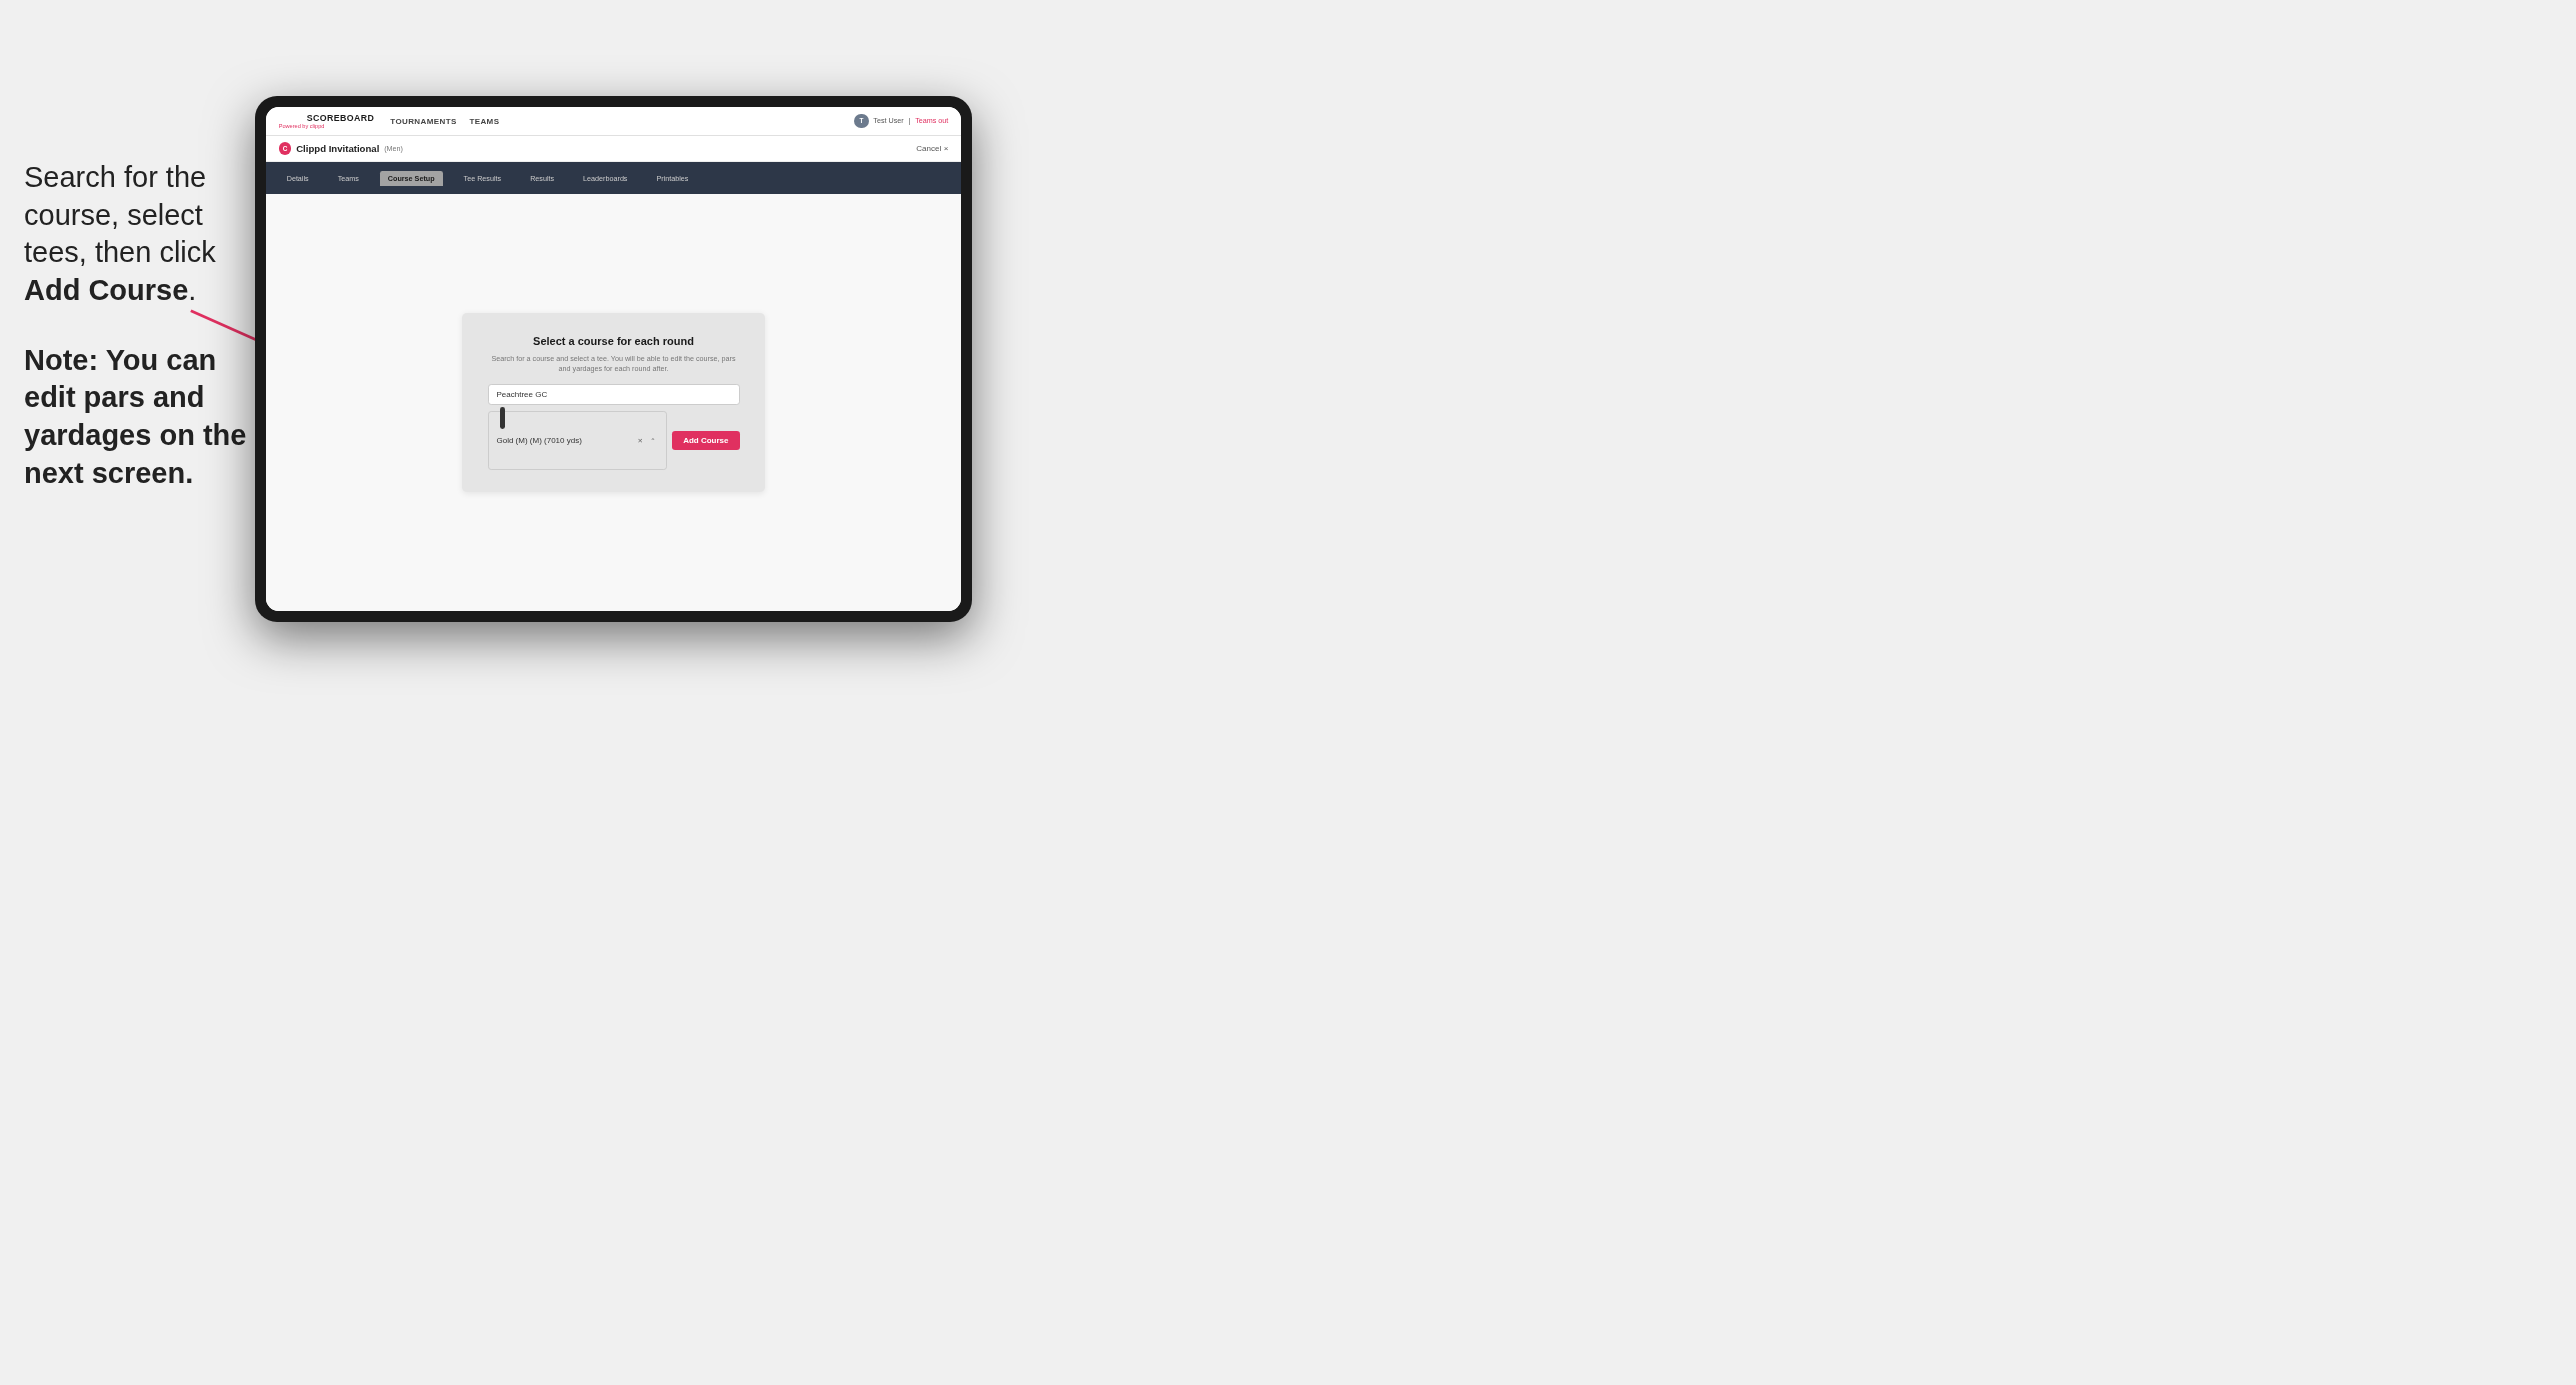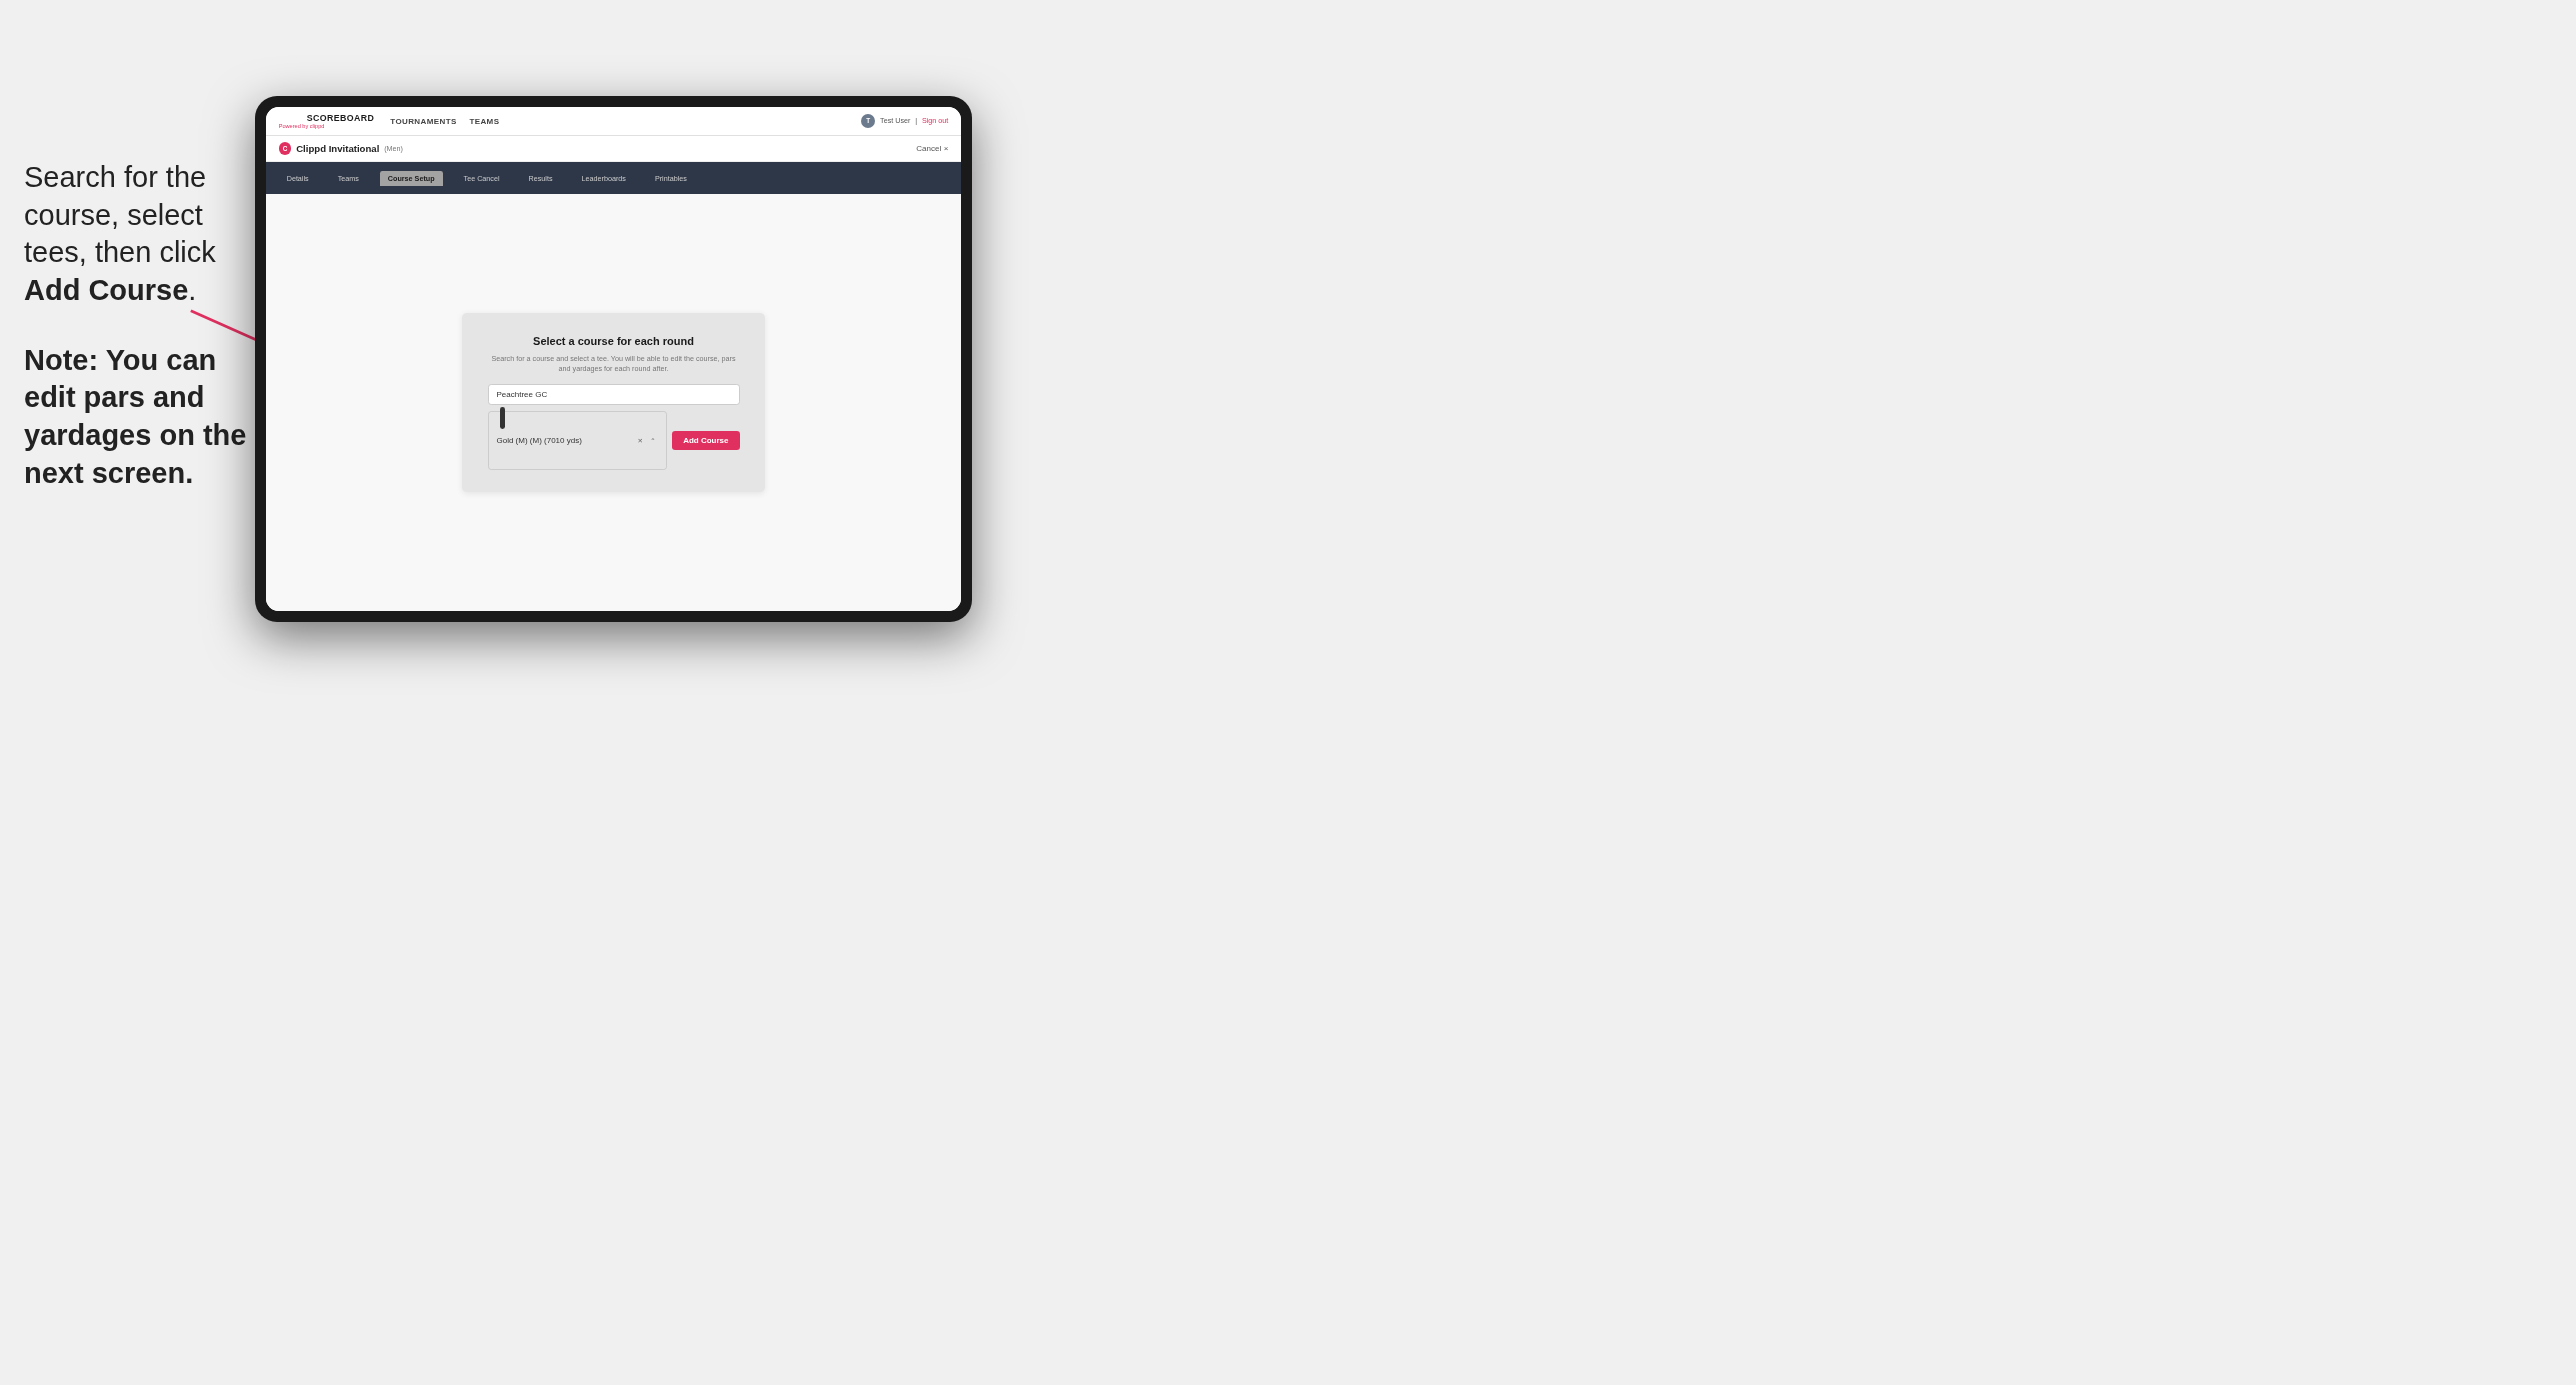--- a/index.html
+++ b/index.html
@@ -308,41 +308,41 @@
         <span class="logo-sub">Powered by clippd</span>
       </div>
       <div class="nav-links">
         <span class="nav-link">TOURNAMENTS</span>
         <span class="nav-link">TEAMS</span>
       </div>
       <div class="nav-right">
         <div class="user-avatar">T</div>
         <span>Test User</span>
         <span>|</span>
-        <span style="cursor:pointer; color:#e03060;">Sign out</span>
+        <span style="cursor:pointer; color:#e03060;">Teams out</span>
       </div>
     </div>
 
     <div class="tournament-header">
       <div class="tournament-title-row">
         <div class="tournament-icon">C</div>
         <span class="tournament-name">Clippd Invitational</span>
         <span class="tournament-badge">(Men)</span>
       </div>
       <div class="cancel-btn">
         <span>Cancel</span>
         <span>×</span>
       </div>
     </div>
 
     <div class="tab-nav">
       <div class="tab-item">Details</div>
       <div class="tab-item">Teams</div>
       <div class="tab-item active">Course Setup</div>
-      <div class="tab-item">Tee Cancel</div>
+      <div class="tab-item">Tee Results</div>
       <div class="tab-item">Results</div>
       <div class="tab-item">Leaderboards</div>
       <div class="tab-item">Printables</div>
     </div>
 
     <div class="main-content">
       <div class="course-card">
         <div class="course-card-title">Select a course for each round</div>
         <div class="course-card-desc">Search for a course and select a tee. You will be able to edit the course, pars and yardages for each round after.</div>
 

